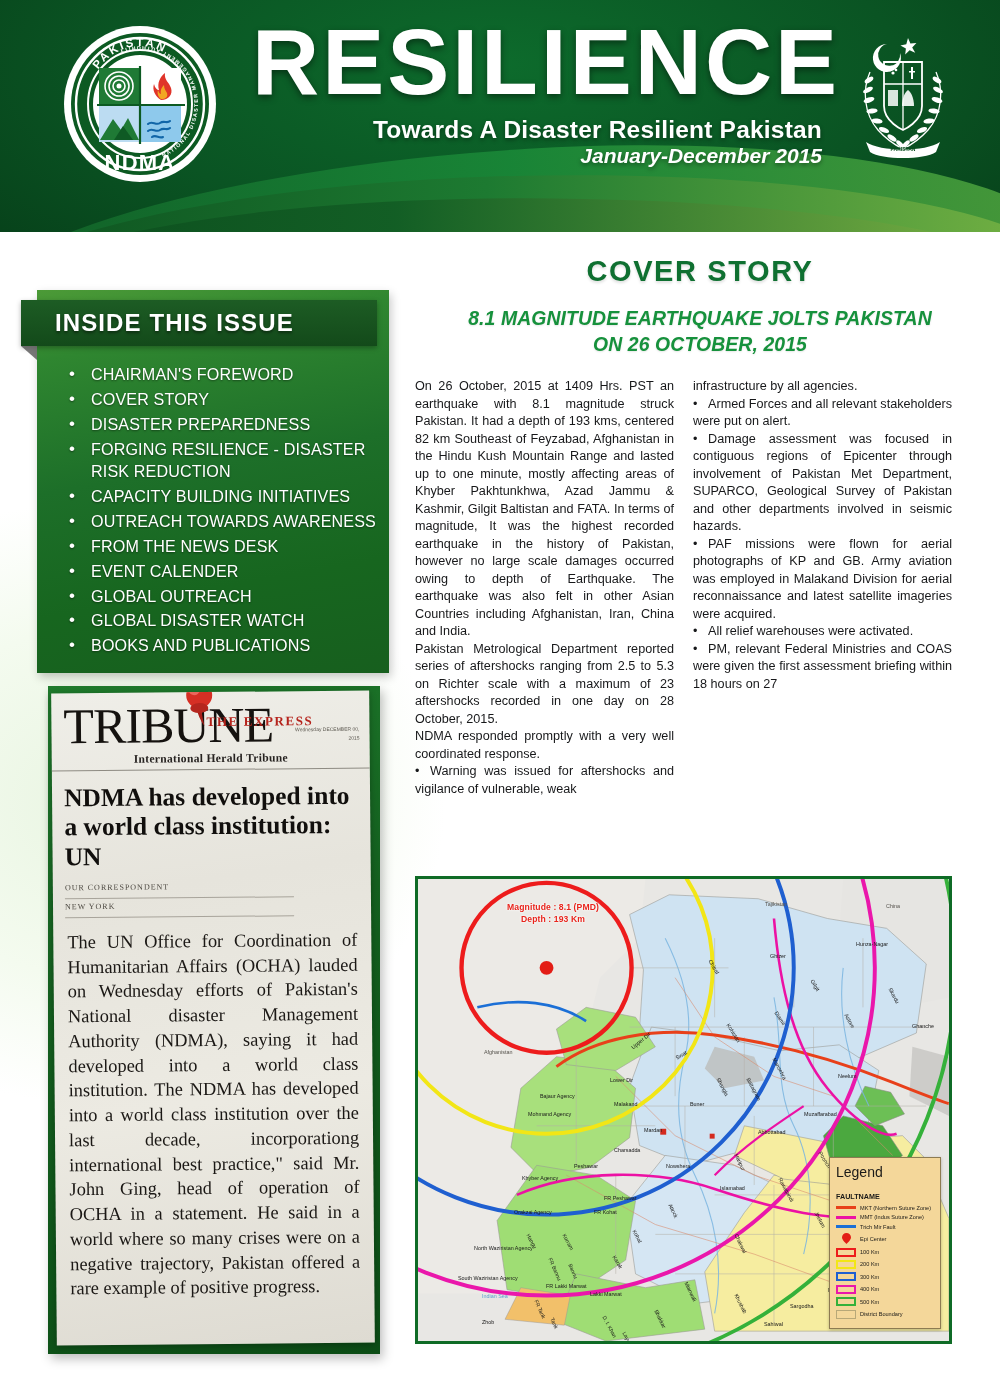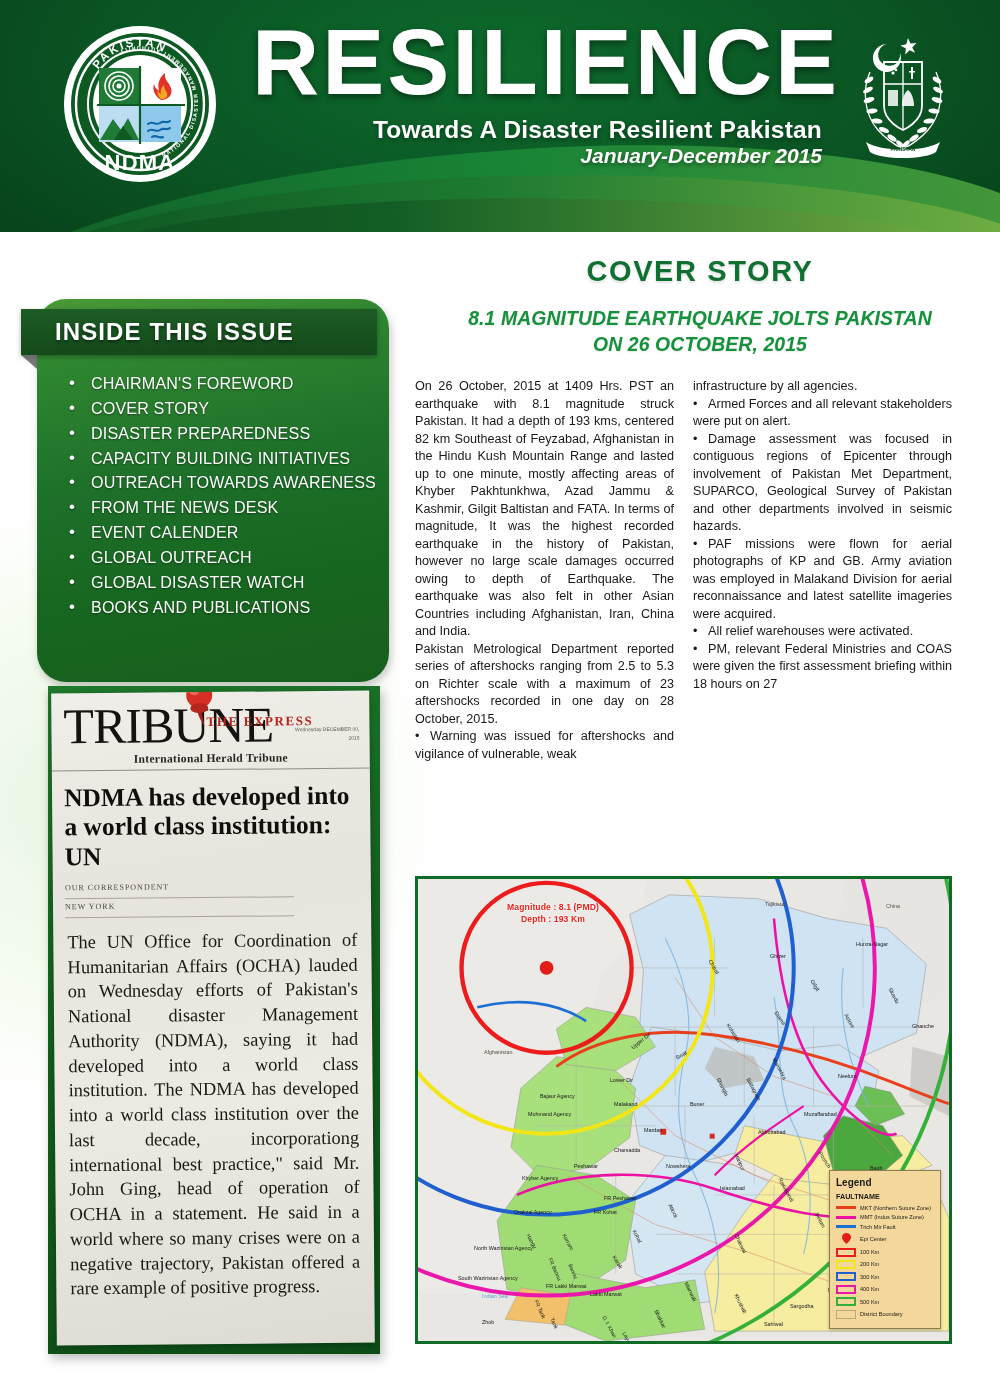--- a/index.html
+++ b/index.html
@@ -80,24 +80,23 @@
     font-size:21px; font-style:italic; font-weight:bold;
     color:#ffffff; text-shadow:0 2px 4px rgba(0,0,0,.4);
   }
 
   
   #state-emblem { position:absolute; left:838px; top:22px; width:130px; height:140px; }
   #state-emblem svg { width:100%; height:100%; display:block; }
 
   
   #sidebar {
-    position:absolute; left:37px; top:299px; width:352px; height:383px;
+    position:absolute; left:37px; top:290px; width:352px; height:383px;
     background:linear-gradient(170deg,#4c9a37 0%, #2f8630 16%, #1d6f29 46%, #17661f 74%, #175f1e 100%);
     box-shadow:2px 4px 9px rgba(0,0,0,.22);
-    border-radius:29px;
   }
   #issue-ribbon {
     position:absolute; left:-16px; top:10px; width:356px; height:46px;
     background:linear-gradient(180deg,#1d5c24 0%, #134a1a 100%);
     display:flex; align-items:center;
     box-shadow:0 2px 5px rgba(0,0,0,.3);
   }
   #issue-ribbon-title {
     margin-left:34px; color:#ffffff; font-size:24px; font-weight:bold;
     letter-spacing:1.1px; text-shadow:0 2px 3px rgba(0,0,0,.45);
@@ -220,21 +219,21 @@
     letter-spacing:.1px; z-index:6;
     text-shadow:0 0 2px #ffffff, 0 0 3px #ffffff;
   }
 
   #map-legend {
     position:absolute; right:8px; bottom:12px; width:112px;
     background:#f4d79a; border:1px solid #8d7b52;
     padding:6px 5px 6px 6px; z-index:7;
     box-shadow:0 1px 3px rgba(0,0,0,.25);
   }
-  #legend-title { font-size:10px; font-weight:bold; color:#1b1a18; margin-bottom:4px; }
+  #legend-title { font-size:14px; font-weight:normal; color:#1b1a18; margin-bottom:12px; }
   #legend-group-title { font-size:7.2px; font-weight:bold; color:#1b1a18; margin-bottom:4px; }
   .legend-row { display:flex; align-items:center; margin-bottom:3.4px; }
   .legend-row .lbl { font-size:5.6px; color:#1b1a18; line-height:1.1; }
   .swatch-line { width:20px; height:3px; margin-right:4px; flex:0 0 auto; }
   .swatch-box { width:20px; height:9px; margin-right:4px; flex:0 0 auto; background:#f4d79a; }
   .swatch-pin { width:20px; margin-right:4px; flex:0 0 auto; display:flex; justify-content:center; }
   .swatch-pin svg { width:9px; height:11px; display:block; }
 
   .mlabel {
     position:absolute; font-size:5.4px; color:#1a1a1a; white-space:nowrap;
@@ -363,20 +362,21 @@
 
   <aside id="sidebar">
     <div id="issue-ribbon">
       <div id="issue-ribbon-title">INSIDE THIS ISSUE</div>
     </div>
     <div id="ribbon-fold"></div>
     <ul id="toc-list">
       <li>CHAIRMAN'S FOREWORD</li>
       <li>COVER STORY</li>
       <li>DISASTER PREPAREDNESS</li>
+      <li>FORGING RESILIENCE - DISASTER RISK REDUCTION</li>
       <li>CAPACITY BUILDING INITIATIVES</li>
       <li>OUTREACH TOWARDS AWARENESS</li>
       <li>FROM THE NEWS DESK</li>
       <li>EVENT CALENDER</li>
       <li>GLOBAL OUTREACH</li>
       <li>GLOBAL DISASTER WATCH</li>
       <li>BOOKS AND PUBLICATIONS</li>
     </ul>
   </aside>
 
@@ -415,20 +415,21 @@
     <div id="cover-headline">
       <span>8.1 MAGNITUDE EARTHQUAKE JOLTS PAKISTAN</span><br>
       <span>ON 26 OCTOBER, 2015</span>
     </div>
   </div>
 
   <div id="cover-cols">
     <div class="cover-col" id="col-left">
         <p class="">On 26 October, 2015 at 1409 Hrs. PST an earthquake with 8.1 magnitude struck Pakistan. It had a depth of 193 kms, centered 82 km Southeast of Feyzabad, Afghanistan in the Hindu Kush Mountain Range and lasted up to one minute, mostly affecting areas of Khyber Pakhtunkhwa, Azad Jammu &amp; Kashmir, Gilgit Baltistan and FATA. In terms of magnitude, It was the highest recorded earthquake in the history of Pakistan, however no large scale damages occurred owing to depth of Earthquake. The earthquake was also felt in other Asian Countries including Afghanistan, Iran, China and India.</p>
         <p class="">Pakistan Metrological Department reported series of aftershocks ranging from 2.5 to 5.3 on Richter scale with a maximum of 23 aftershocks recorded in one day on 28 October, 2015.</p>
+        <p class="">NDMA responded promptly with a very well coordinated response.</p>
         <p class="bullet">Warning was issued for aftershocks and vigilance of vulnerable, weak</p>
       </div>
     <div class="cover-col" id="col-right">
         <p class="">infrastructure by all agencies.</p>
         <p class="bullet">Armed Forces and all relevant stakeholders were put on alert.</p>
         <p class="bullet">Damage assessment was focused in contiguous regions of Epicenter through involvement of Pakistan Met Department, SUPARCO, Geological Survey of Pakistan and other departments involved in seismic hazards.</p>
         <p class="bullet">PAF missions were flown for aerial photographs of KP and GB. Army aviation was employed in Malakand Division for aerial reconnaissance and latest satellite imageries were acquired.</p>
         <p class="bullet">All relief warehouses were activated.</p>
         <p class="bullet">PM, relevant Federal Ministries and COAS were given the first assessment briefing within 18 hours on 27</p>
       </div>

